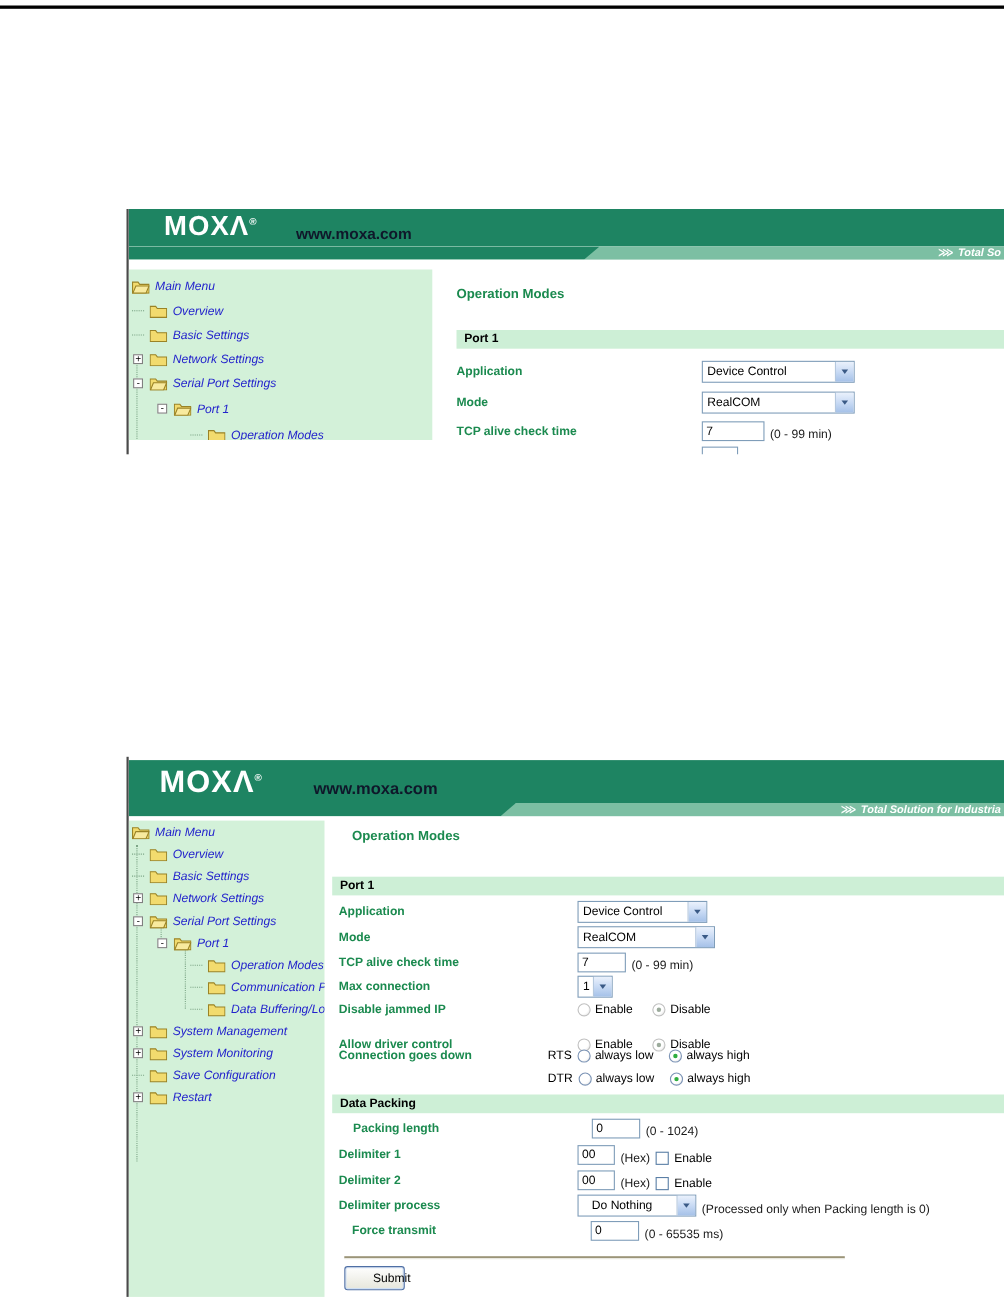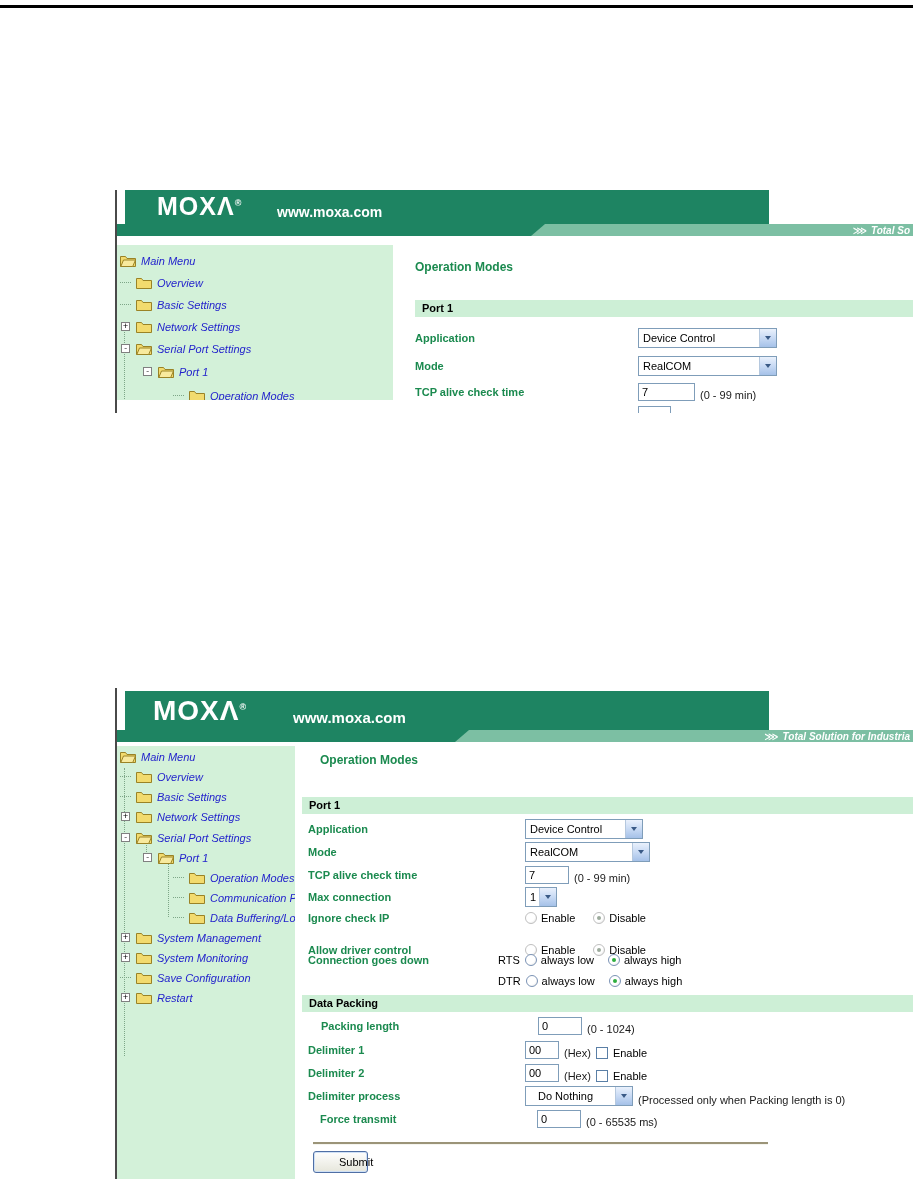--- a/index.html
+++ b/index.html
@@ -6,26 +6,26 @@
   #page{position:relative;width:913px;height:1179px;background:#fff;overflow:hidden;
         font-family:"Liberation Sans","DejaVu Sans",sans-serif;font-size:11px;color:#000;}
   .toprule{position:absolute;left:0;top:5px;width:913px;height:3px;background:#000;}
 
   
   .shot{position:absolute;left:115px;width:798px;overflow:hidden;background:#fff;border-left:2px solid #4a4a4a;}
   #shotA{top:190px;height:223px;}
   #shotB{top:688px;height:491px;}
 
   
-  .banner{position:absolute;left:8px;width:644px;background:#1E8462;}
+  .banner{position:absolute;left:0;width:796px;background:#1E8462;}
   .tagbar{position:absolute;left:0;width:796px;background:#7CBFA3;overflow:hidden;}
   .tagdark{position:absolute;left:0;top:0;height:100%;background:#1E8462;clip-path:polygon(0 0,100% 0,calc(100% - 14px) 100%,0 100%);}
   .logo{position:absolute;color:#fff;font-weight:900;letter-spacing:1px;white-space:nowrap;}
   .logo .reg{font-size:9px;vertical-align:super;font-weight:700;}
-  .logourl{position:absolute;color:#ffffff;font-weight:700;white-space:nowrap;}
+  .logourl{position:absolute;color:#0f172a;font-weight:700;white-space:nowrap;}
   .tagline{position:absolute;right:3px;top:0;height:100%;display:flex;align-items:center;gap:4px;
            color:#fff;font-size:10px;font-style:italic;font-weight:700;white-space:nowrap;}
 
   
   .sidebar{position:absolute;left:0;background:#D3F1D9;overflow:hidden;}
   .ti{position:absolute;height:17px;display:flex;align-items:center;gap:5px;color:#2323CC;
       white-space:nowrap;cursor:pointer;font-style:italic;}
   .ti.lvl0{left:3px;} .ti.lvl1{left:3px;} .ti.lvl2{left:25px;} .ti.lvl3{left:56px;}
   .slot{width:11px;height:11px;flex:0 0 auto;display:flex;align-items:center;justify-content:center;}
   .expand{width:9px;height:9px;box-sizing:border-box;border:1px solid #808080;background:#fff;
@@ -359,21 +359,21 @@
       <div class="fctrl">
         <div class="dd" style="width:32px;">
           <span class="ddtext">1</span>
           <span class="ddbtn">
               <span class="ddarrow"></span>
             </span>
         </div>
       </div>
     </div>
     <div class="frow b" style="left:191px;top:220px;">
-      <span class="flabel">Ignore check IP</span>
+      <span class="flabel">Disable jammed IP</span>
       <div class="fctrl">
         <span class="rad dis"></span>
           <span class="radlab">Enable</span>
         <span class="gap"></span>
         <span class="rad dis checked"></span>
           <span class="radlab">Disable</span>
       </div>
     </div>
     <div class="frow b" style="left:191px;top:252px;">
       <span class="flabel">Allow driver control</span>

